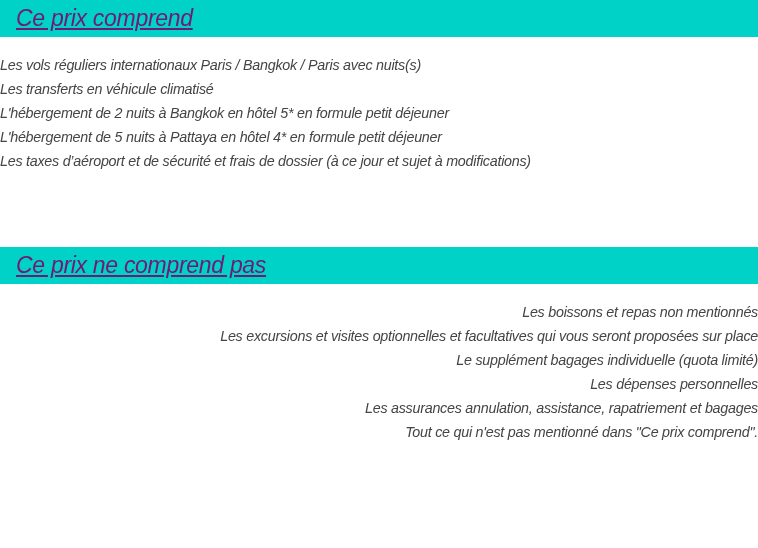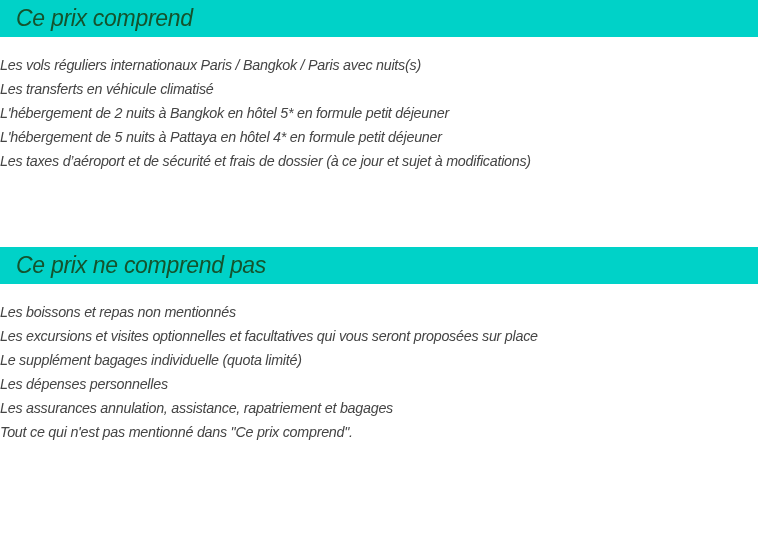--- a/index.html
+++ b/index.html
@@ -21,45 +21,46 @@
     }
     .section-header {
       background: #00d2c8;
       height: 37px;
       box-sizing: border-box;
       padding-left: 16px;
       display: flex;
       align-items: center;
     }
     .section-title {
-      color: #14532d;
+      color: #701a75;
       font-style: italic;
       font-size: 23px;
       letter-spacing: -0.3px;
       line-height: 37px;
       margin: 0;
       font-weight: normal;
+      text-decoration: underline;
     }
     .item-list {
       list-style: none;
       margin: 0;
       padding: 0;
     }
     .item {
       color: #444444;
       font-style: italic;
       font-size: 14.3px;
       line-height: 24px;
       height: 24px;
       white-space: nowrap;
       letter-spacing: -0.25px;
     }
     #section-included { top: 0; }
     #section-included .item-list { margin-top: 16px; }
-    #section-excluded { top: 247px; }
+    #section-excluded { top: 247px; text-align: right; }
     #section-excluded .item-list { margin-top: 16px; }
   </style>
 </head>
 <body>
 
 <div class="section" id="section-included">
   <div class="section-header">
     <h2 class="section-title">Ce prix comprend</h2>
   </div>
   <ul class="item-list">

